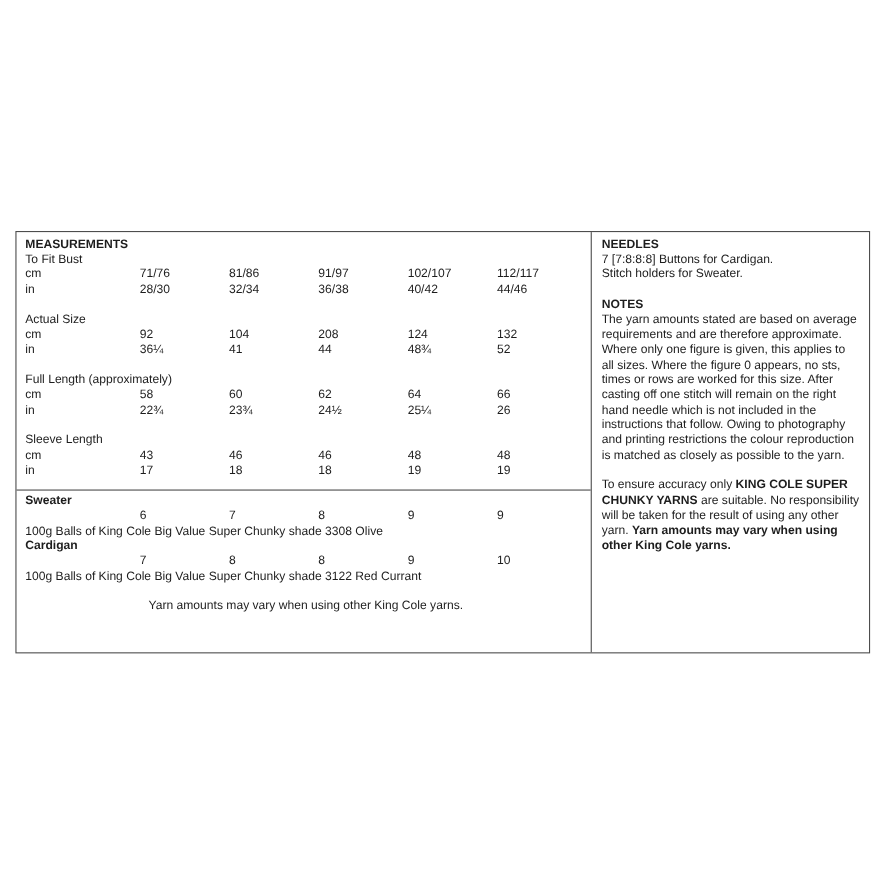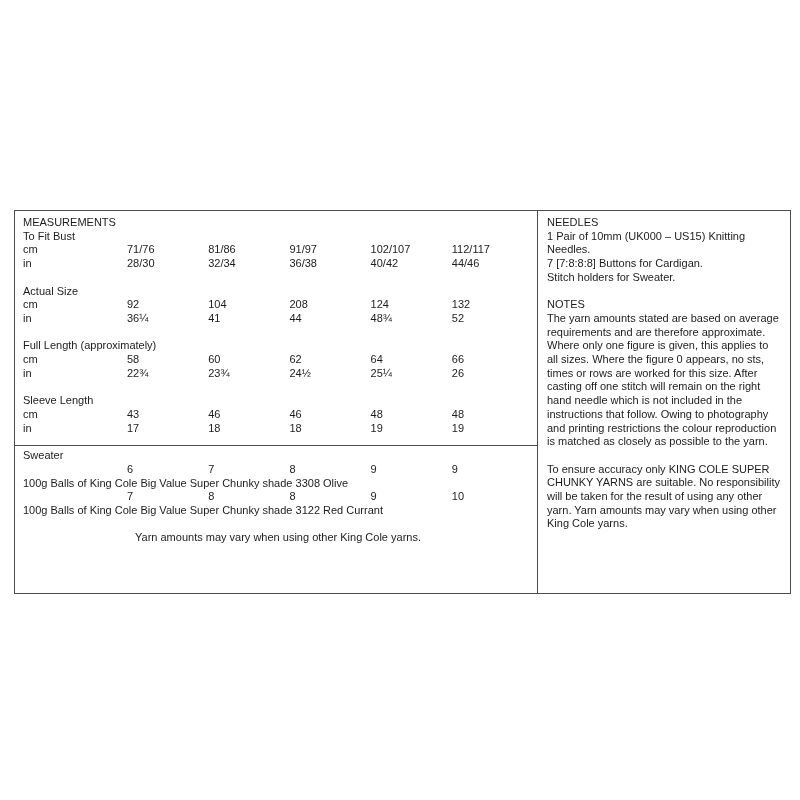--- a/index.html
+++ b/index.html
@@ -33,21 +33,21 @@
     border-top: 1px solid #4d4d4d;
     margin-top: 10px;
     padding: 3px 4px 0 8px;
     flex: 1;
   }
   .right-cell {
     flex: 1;
     padding: 5px 8px 0 9px;
     box-sizing: border-box;
   }
-  .b { font-weight: normal; }
+  .b { font-weight: bold; }
   .mrow { display: grid; grid-template-columns: 104px repeat(5, 1fr); }
   .mrow .val { text-align: left; }
   .spacer { height: 13.7px; }
   .note-line { text-align: center; margin-top: 13.7px; }
   .sec-gap { height: 13.7px; }
 </style>
 </head>
 <body>
 
 <div class="panel">
@@ -139,37 +139,37 @@
       <div class="mrow">
         <span></span>
         <span class="val">6</span>
         <span class="val">7</span>
         <span class="val">8</span>
         <span class="val">9</span>
         <span class="val">9</span>
       </div>
       <div>100g Balls of King Cole Big Value Super Chunky shade 3308 Olive</div>
 
+      <div class="b">Cardigan</div>
       <div class="mrow">
         <span></span>
         <span class="val">7</span>
         <span class="val">8</span>
         <span class="val">8</span>
         <span class="val">9</span>
         <span class="val">10</span>
       </div>
       <div>100g Balls of King Cole Big Value Super Chunky shade 3122 Red Currant</div>
 
       <div class="note-line">Yarn amounts may vary when using other King Cole yarns.</div>
     </div>
   </div>
 
   <div class="right-cell">
     <div class="b">NEEDLES</div>
-    <div>1 Pair of 10mm (UK000 – US15) Knitting Needles.</div>
     <div>7 [7:8:8:8] Buttons for Cardigan.</div>
     <div>Stitch holders for Sweater.</div>
     <div class="spacer"></div>
 
     <div class="b">NOTES</div>
     <div>The yarn amounts stated are based on average requirements and are therefore approximate. Where only one figure is given, this applies to all sizes. Where the figure 0 appears, no sts, times or rows are worked for this size. After casting off one stitch will remain on the right hand needle which is not included in the instructions that follow. Owing to photography and printing restrictions the colour reproduction is matched as closely as possible to the yarn.</div>
     <div class="spacer"></div>
 
     <div><span>To ensure accuracy only </span><span class="b">KING COLE SUPER CHUNKY YARNS</span><span> are suitable. No responsibility will be taken for the result of using any other yarn. </span><span class="b">Yarn amounts may vary when using other King Cole yarns.</span></div>
   </div>

